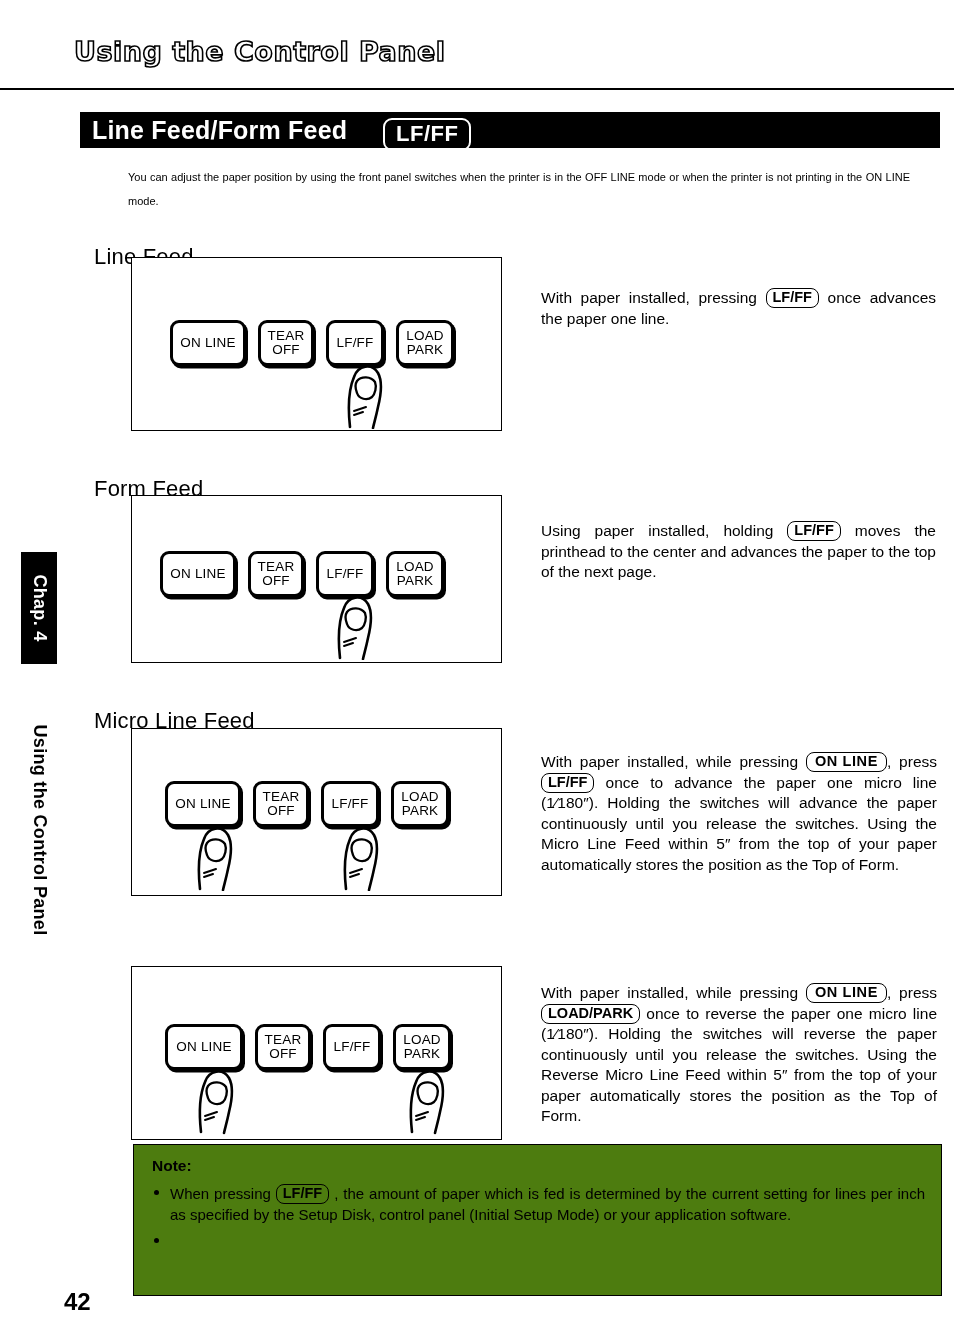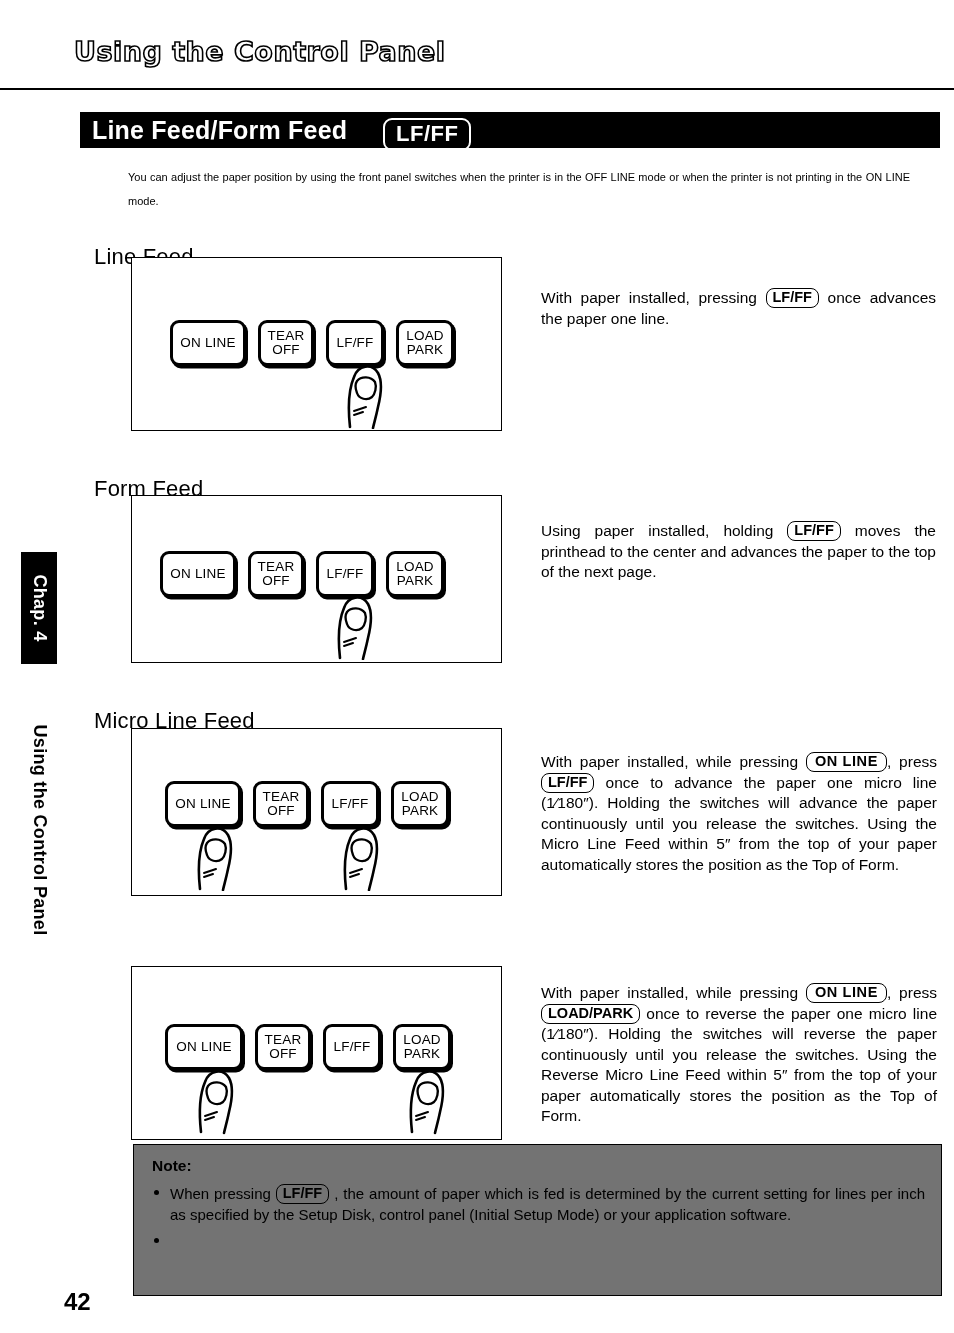--- a/index.html
+++ b/index.html
@@ -94,21 +94,21 @@
     font-weight:bold;font-size:14.5px;
     line-height:17px;
     white-space:nowrap;
     vertical-align:1px;
   }
   .key.wide{letter-spacing:.6px;padding:0 8px 1px 8px;}
 
   
   .notebox{
     position:absolute;left:133px;top:1144px;width:809px;height:152px;
-    border:1.6px solid #000;background:#737373;box-sizing:border-box;
+    border:1.6px solid #000;background:#4d7c0f;box-sizing:border-box;
     padding:12px 16px 10px 18px;
   }
   .note-title{font-size:15.5px;font-weight:bold;margin-bottom:9px;}
   .note-item{
     position:relative;padding-left:18px;margin-bottom:7px;
     font-size:15px;line-height:20.5px;text-align:justify;
   }
   .note-item .bullet{
     position:absolute;left:2px;top:6px;width:5px;height:5px;border-radius:50%;
     background:#000;

